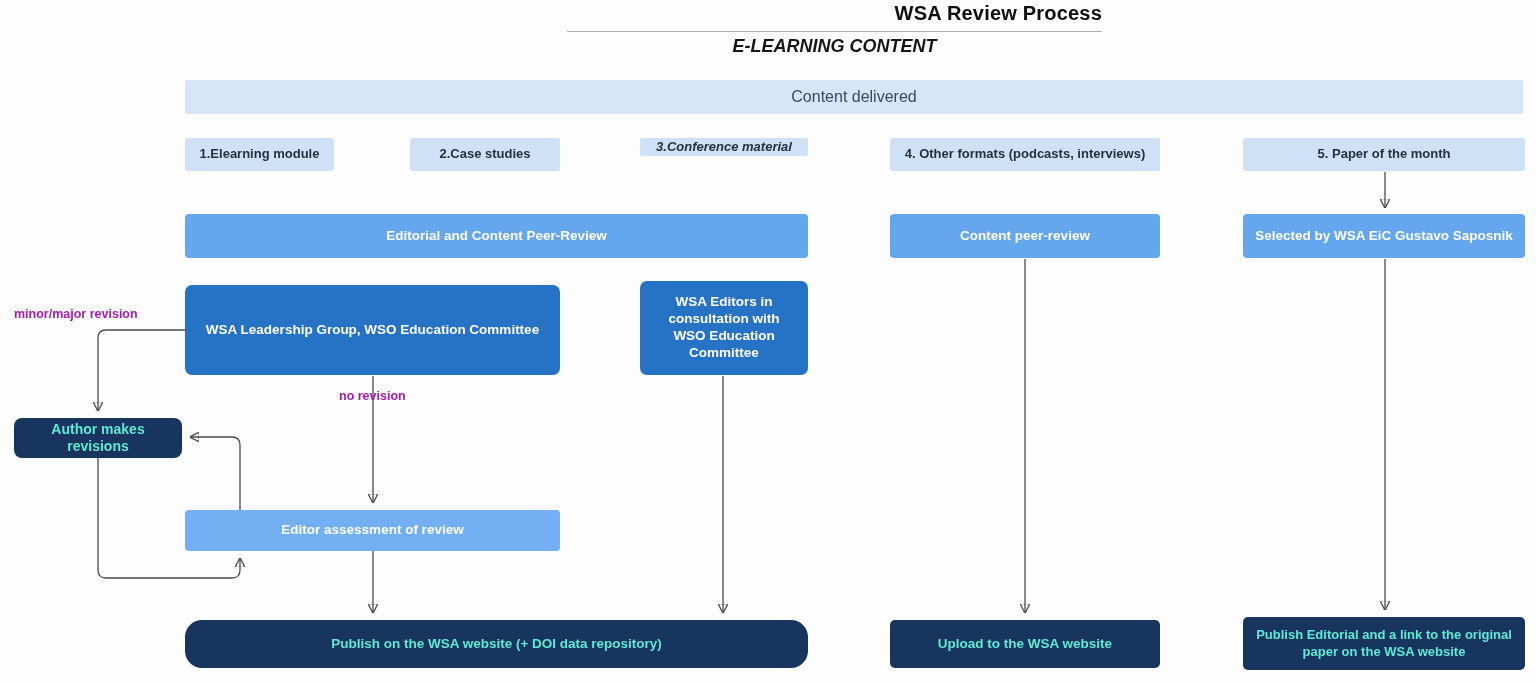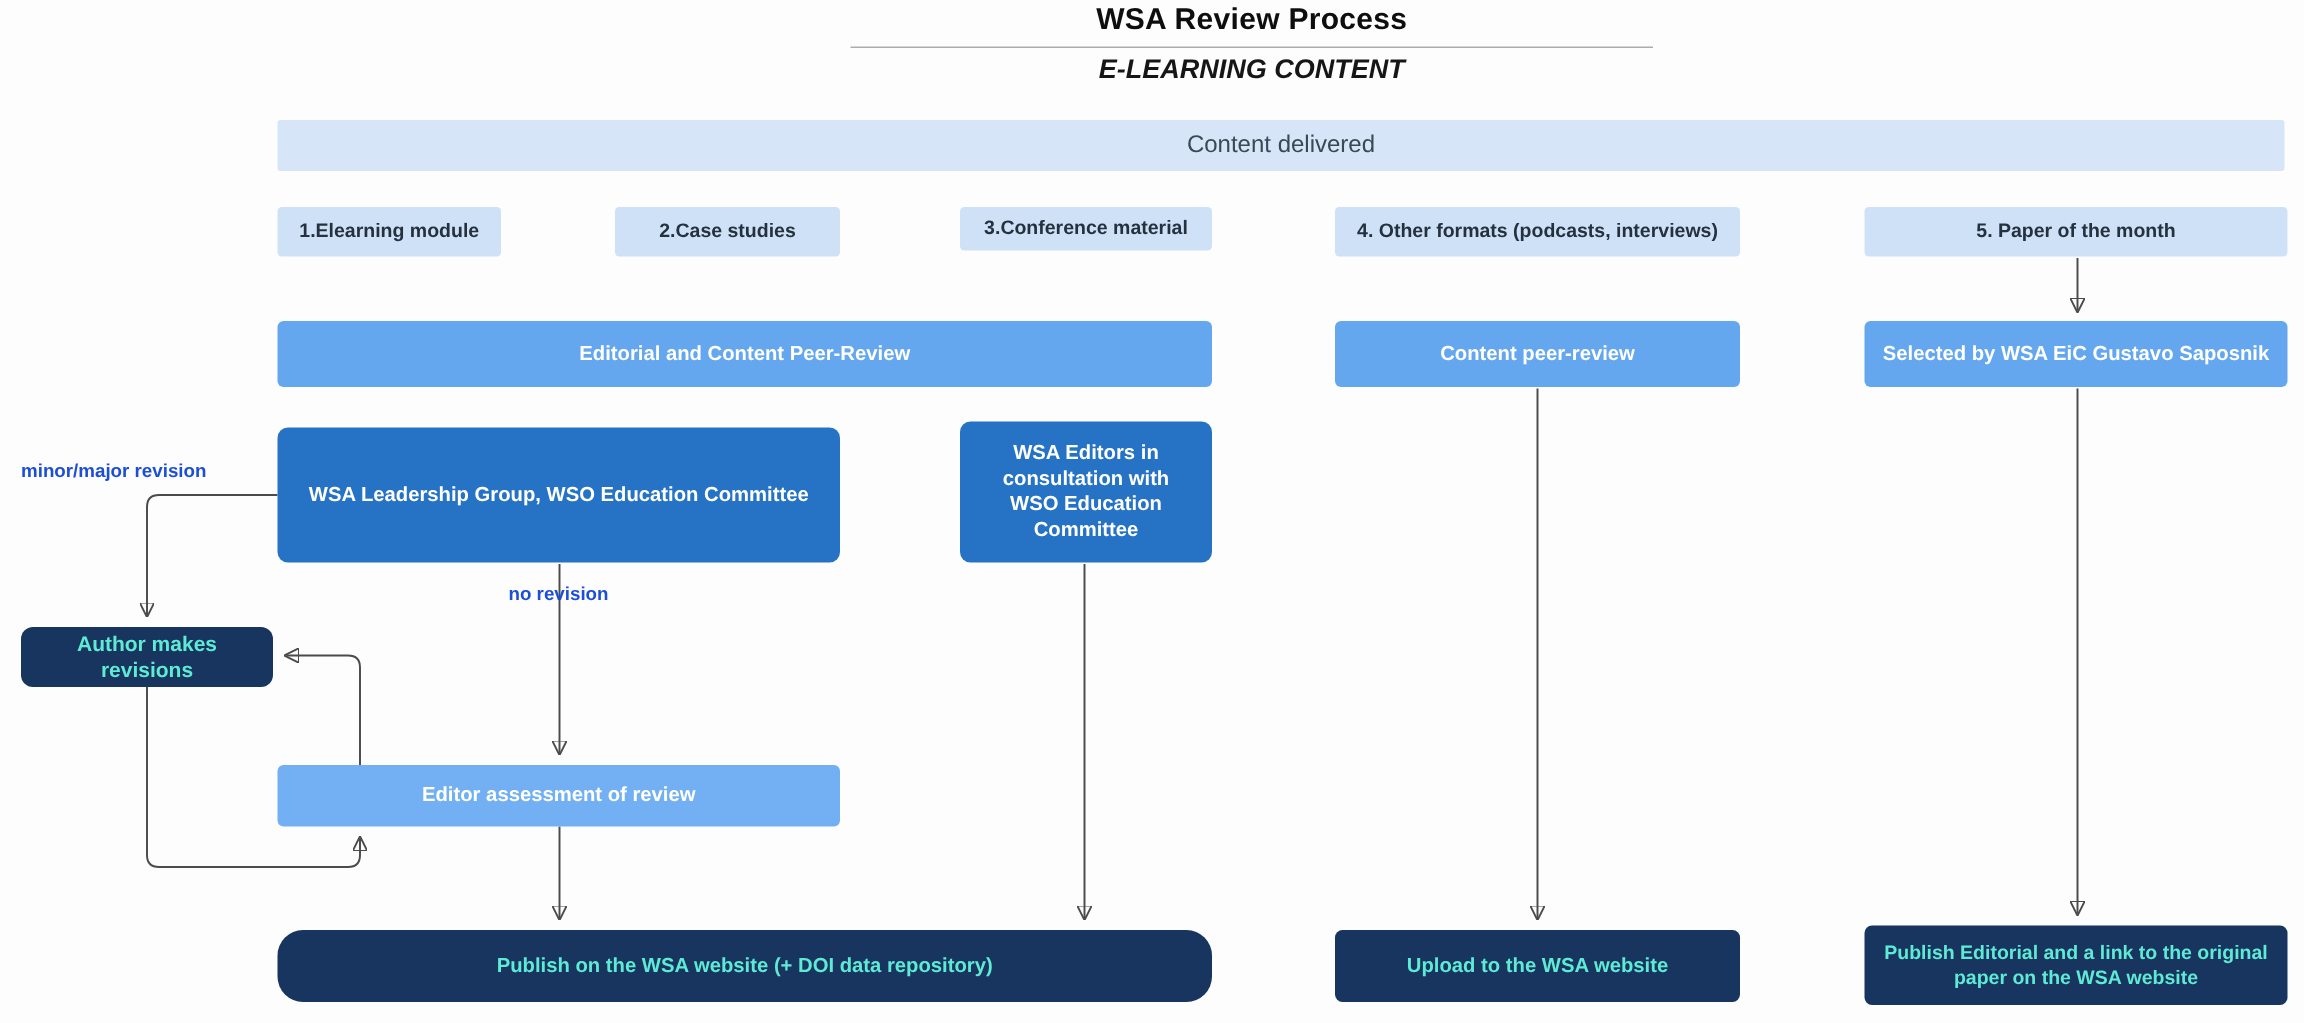--- a/index.html
+++ b/index.html
@@ -8,21 +8,21 @@
   #canvas {
     position: relative;
     width: 1536px;
     height: 682px;
     background: #fdfdfe;
     overflow: hidden;
   }
   .title {
     position: absolute;
     left: 567px; top: 2px; width: 535px;
-    text-align: center;
+    text-align: right;
     font-size: 20px;
     font-weight: bold;
     color: #0e0e0e;
     letter-spacing: 0.2px;
   }
   .title-rule {
     position: absolute;
     left: 567px; top: 31px; width: 535px; height: 1px;
     background: #adadad;
   }
@@ -81,21 +81,21 @@
     color: #5eead4;
     font-size: 13.5px;
     font-weight: bold;
     border-radius: 5px;
     padding: 3px 10px;
   }
   .edge-label {
     position: absolute;
     font-size: 12.5px;
     font-weight: bold;
-    color: #1d4ed8;
+    color: #a21caf;
     white-space: nowrap;
   }
   #edges {
     position: absolute;
     left: 0; top: 0;
     width: 1536px; height: 682px;
     pointer-events: none;
   }
   #edges path {
     fill: none;
@@ -126,21 +126,21 @@
   </svg>
 
   <div class="title">WSA Review Process</div>
   <div class="title-rule"></div>
   <div class="subtitle">E-LEARNING CONTENT</div>
 
   <div class="box banner" style="left:185px; top:80px; width:1338px; height:34px;">Content delivered</div>
 
   <div class="box cat" style="left:185px; top:138px; width:149px; height:33px;">1.Elearning module</div>
   <div class="box cat" style="left:410px; top:138px; width:150px; height:33px;">2.Case studies</div>
-  <div class="box cat" style="left:640px; top:138px; width:168px; height:29px;">3.Conference material</div>
+  <div class="box cat" style="left:640px; top:138px; width:168px; height:18px;font-style:italic;">3.Conference material</div>
   <div class="box cat" style="left:890px; top:138px; width:270px; height:33px;">4. Other formats (podcasts, interviews)</div>
   <div class="box cat" style="left:1243px; top:138px; width:282px; height:33px;">5. Paper of the month</div>
 
   <div class="box mid" style="left:185px; top:214px; width:623px; height:44px;">Editorial and Content Peer-Review</div>
   <div class="box mid" style="left:890px; top:214px; width:270px; height:44px;">Content peer-review</div>
   <div class="box mid" style="left:1243px; top:214px; width:282px; height:44px;">Selected by WSA EiC Gustavo Saposnik</div>
 
   <div class="box dark" style="left:185px; top:285px; width:375px; height:90px;">WSA Leadership Group, WSO Education Committee</div>
   <div class="box dark" style="left:640px; top:281px; width:168px; height:94px;">WSA Editors in consultation with WSO Education Committee</div>
 

